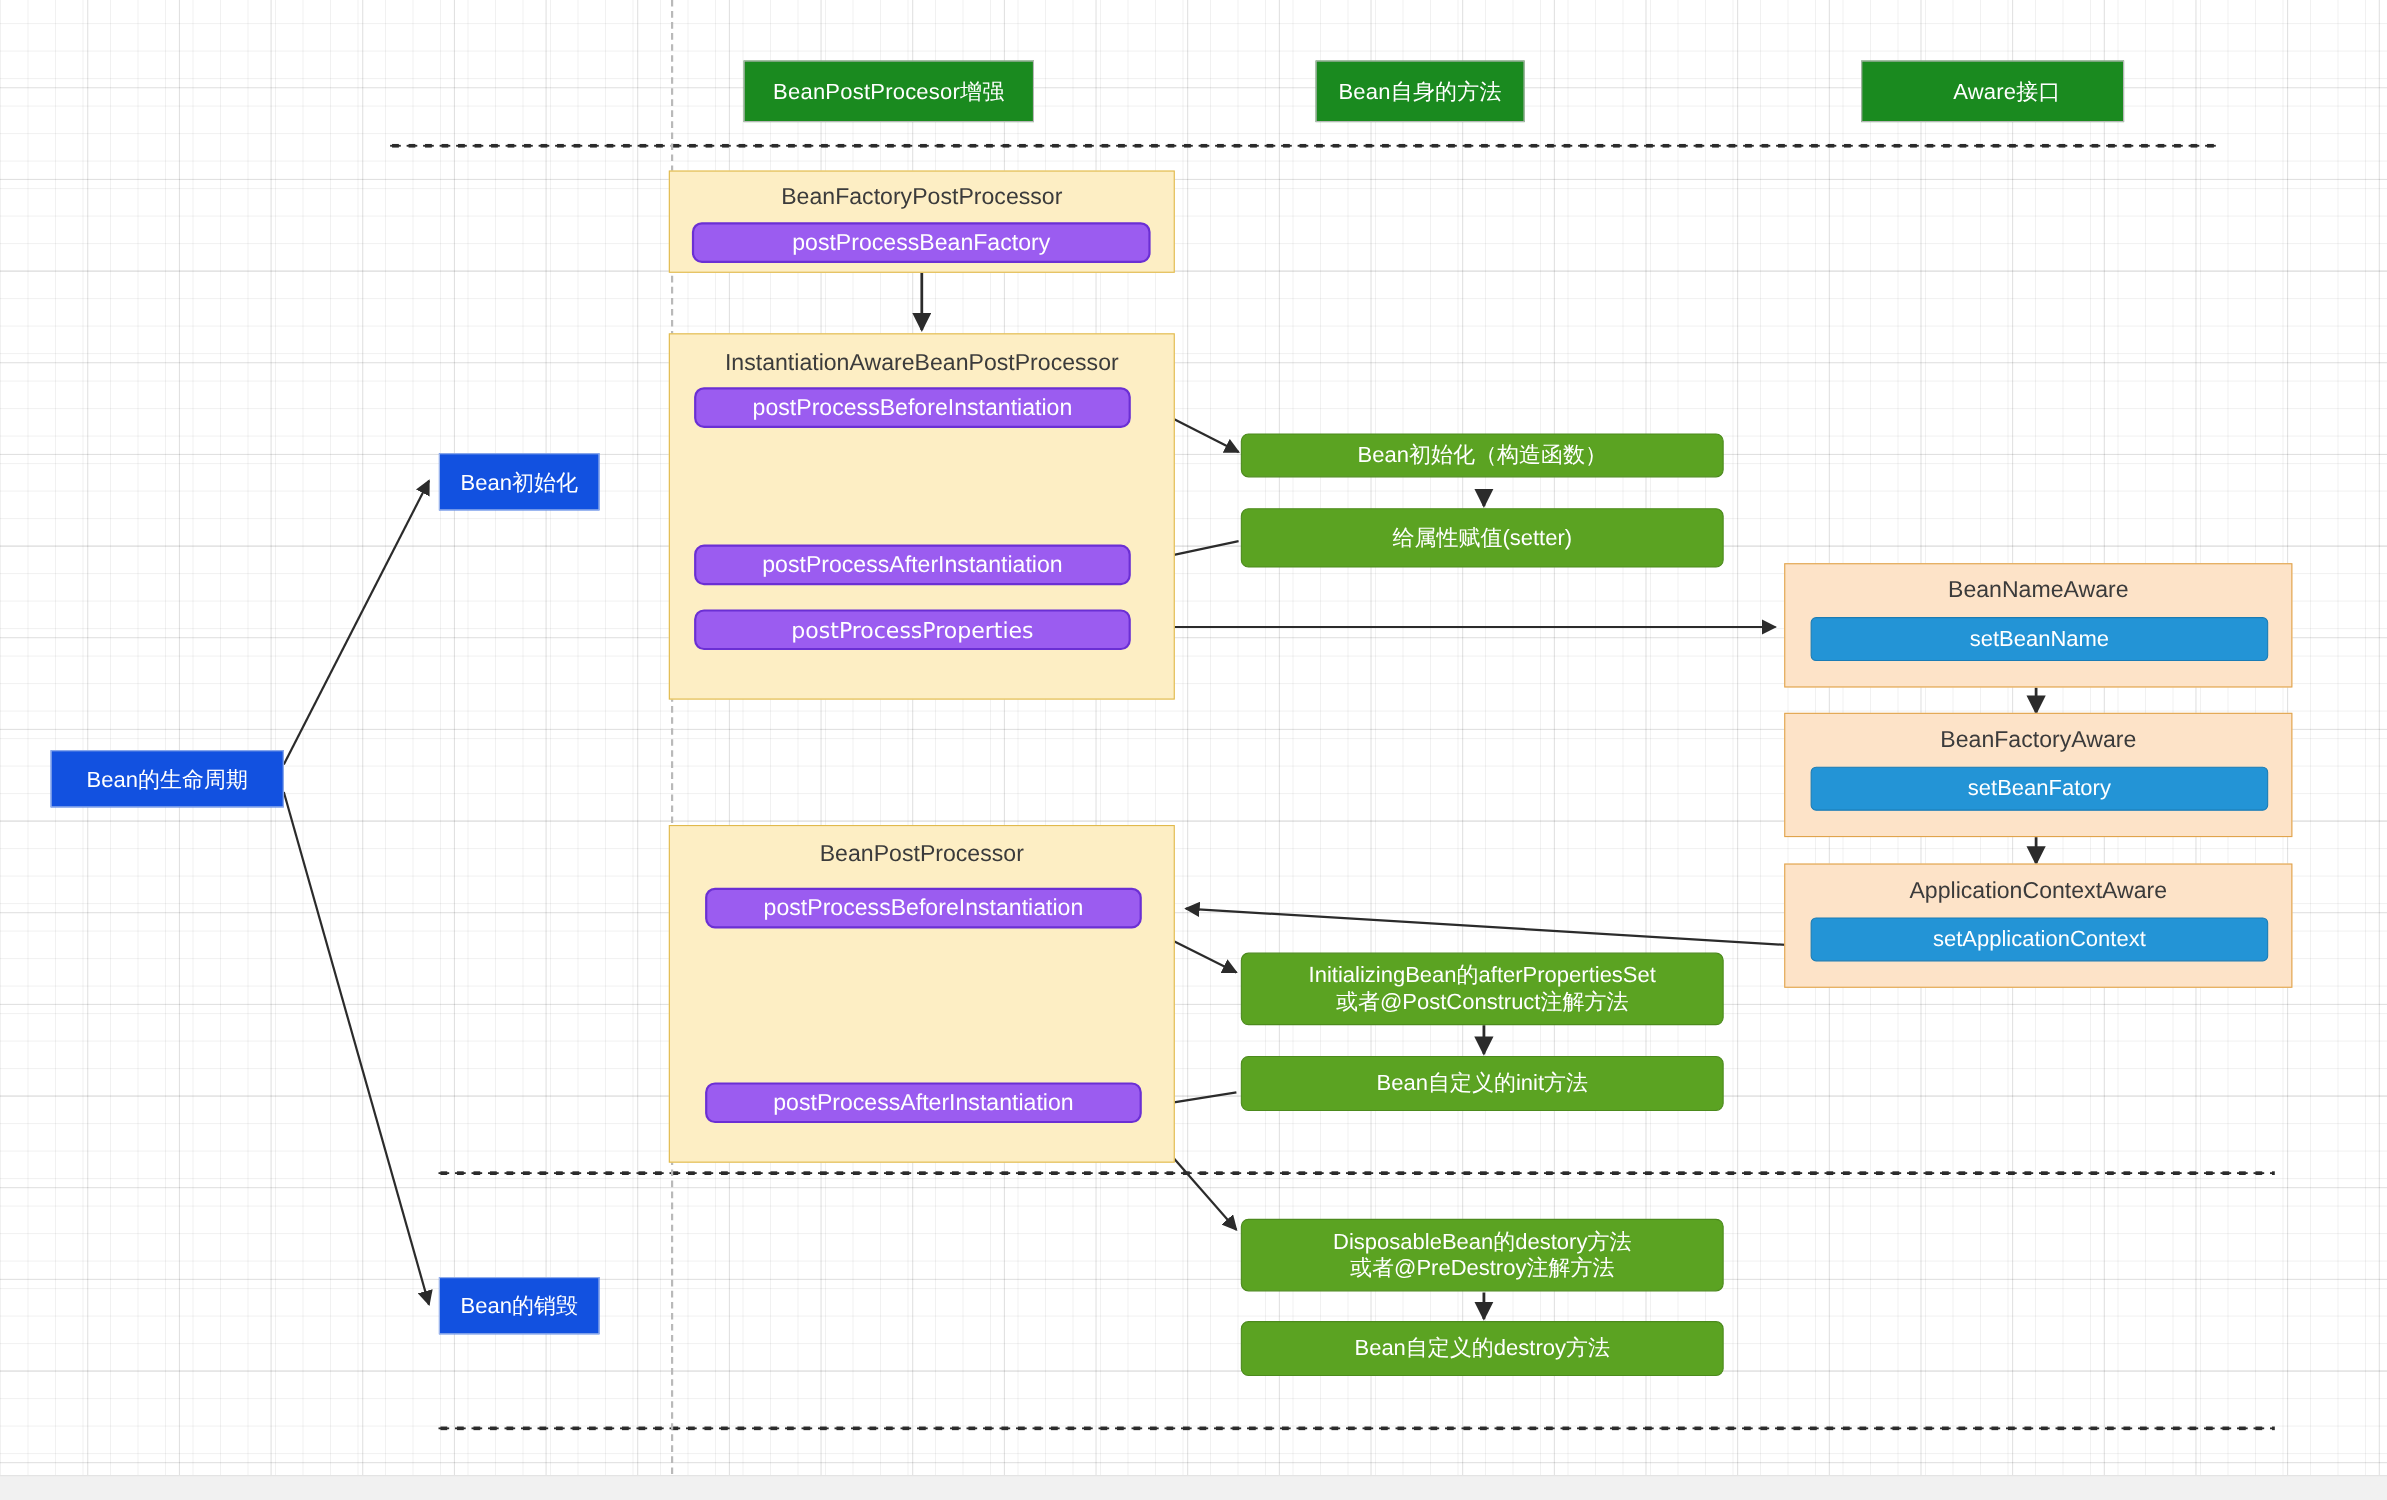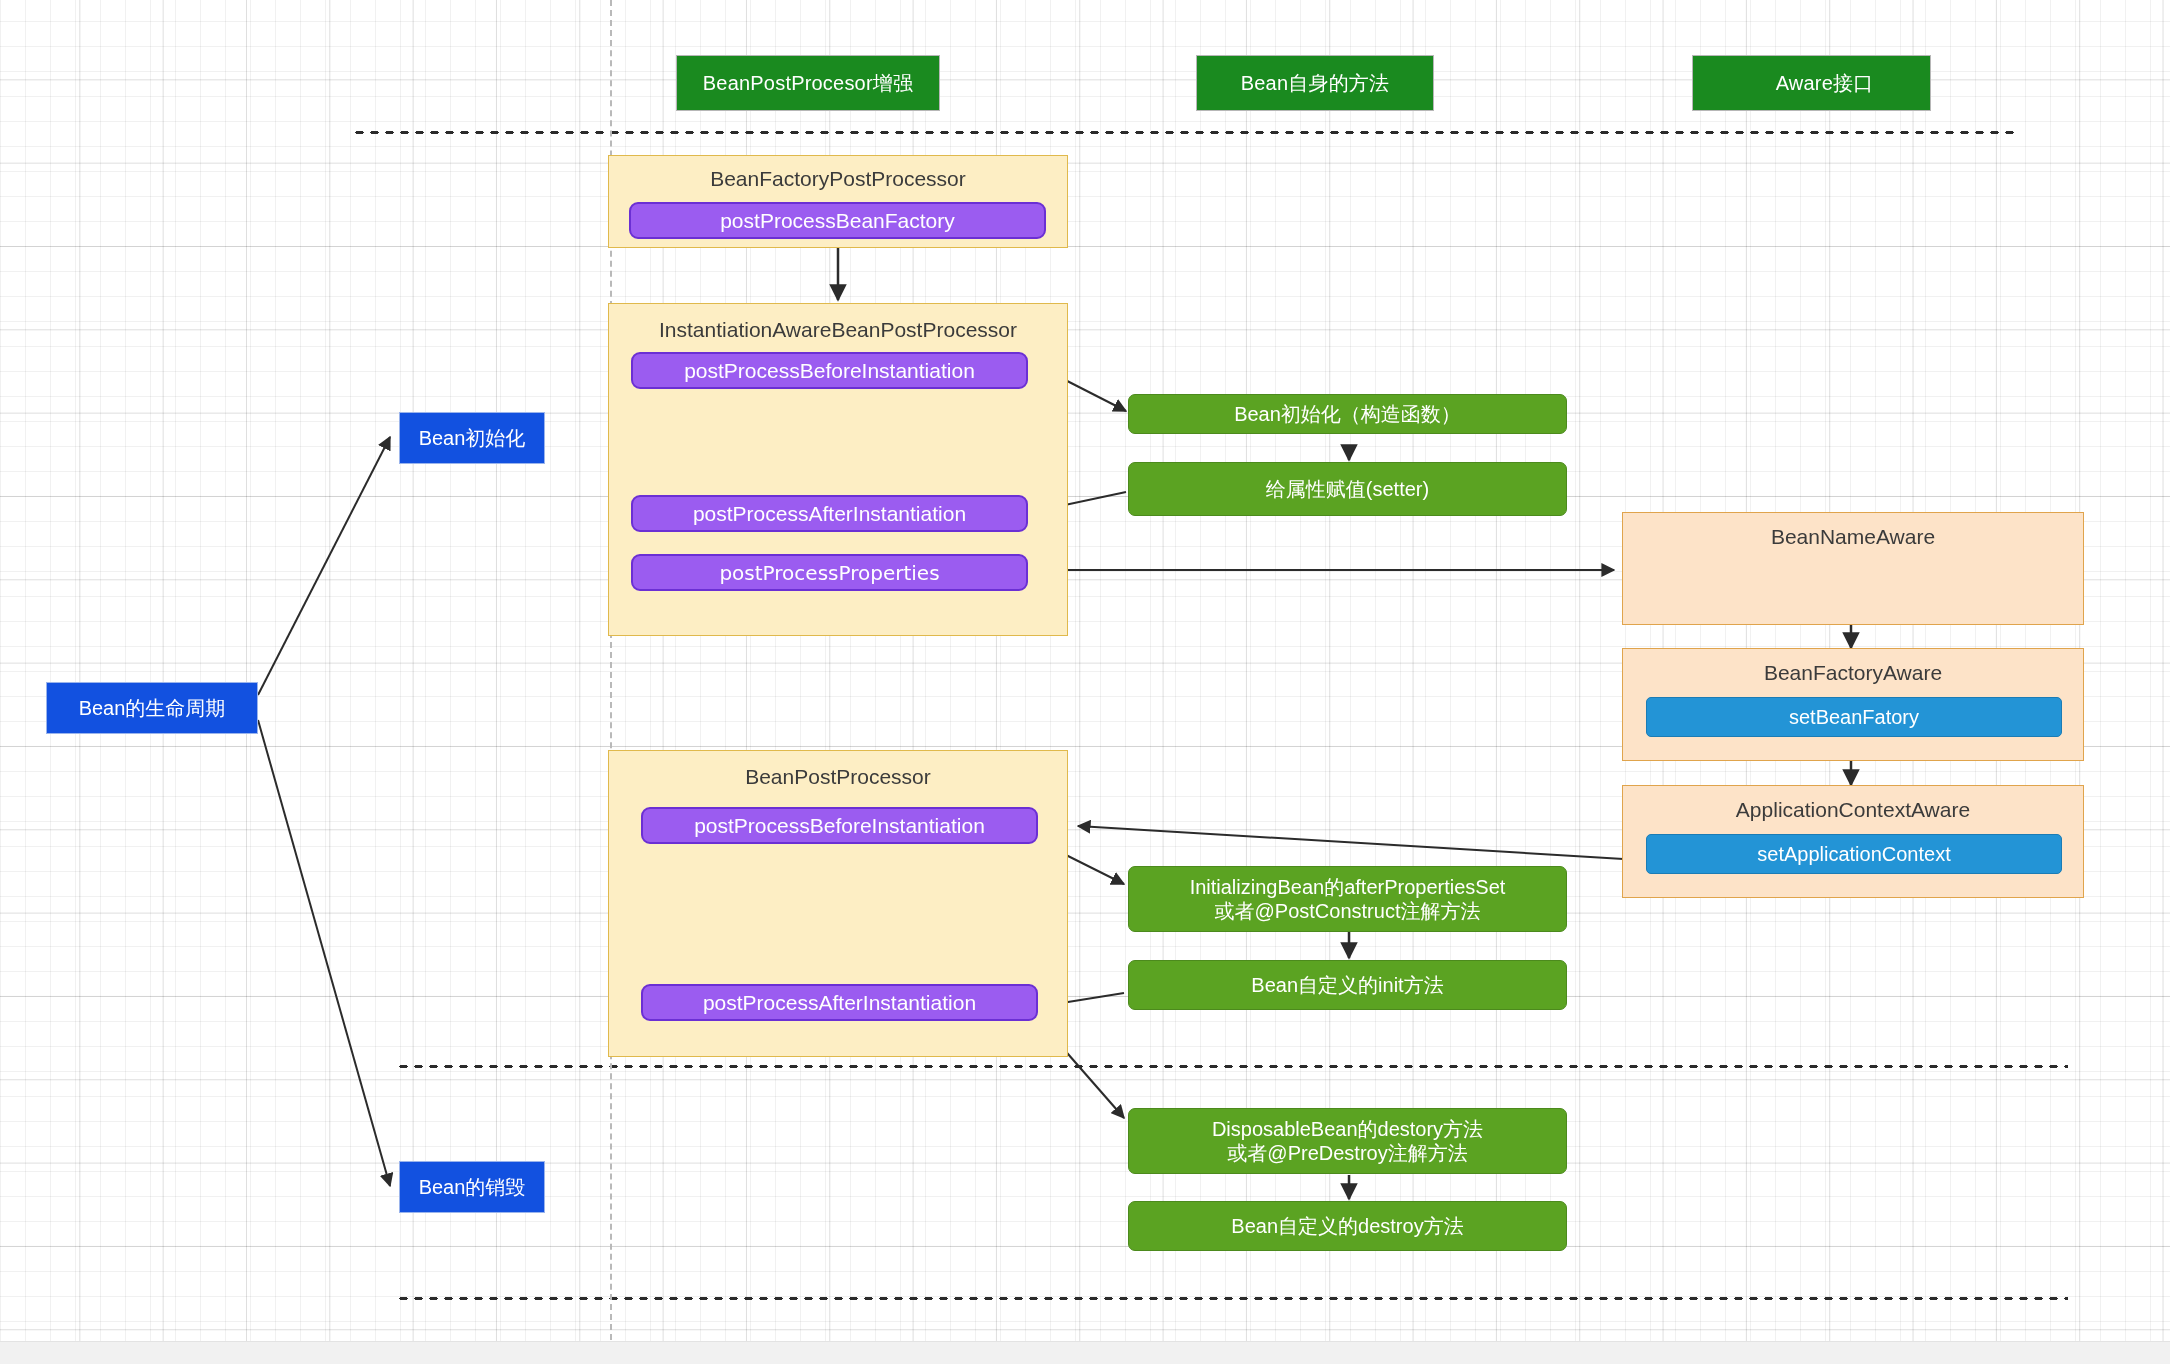--- a/index.html
+++ b/index.html
@@ -204,21 +204,21 @@
   </svg>
 
   <div class="dotted-h" style="left:352px; top:130px; width:1664px;"></div>
   <div class="dotted-h" style="left:396px; top:1064px; width:1672px;"></div>
   <div class="dotted-h" style="left:396px; top:1296px; width:1672px;"></div>
   <div class="dashed-v" style="left:610px; top:0px; height:1340px;"></div>
 
   <div class="node legend-chip" style="left:676px; top:55px; width:264px; height:56px;">
     <span>BeanPostProcesor增强</span>
   </div>
-  <div class="node legend-chip" style="left:1196px; top:55px; width:238px; height:56px;">
+  <div class="node legend-chip" style="left:1196px; top:55px; width:190px; height:56px;">
     <span>Bean自身的方法</span>
   </div>
   <div class="node legend-chip" style="left:1692px; top:55px; width:239px; height:56px;padding-left:26px;">
     <span>Aware接口</span>
   </div>
 
   <div class="node blue-node" style="left:46px; top:682px; width:212px; height:52px;">
     <span>Bean的生命周期</span>
   </div>
   <div class="node blue-node" style="left:399px; top:412px; width:146px; height:52px;">
@@ -274,20 +274,23 @@
   <div class="node green-box multiline" style="left:1128px; top:1108px; width:439px; height:66px;">
     <span style="white-space:pre-line;">DisposableBean的destory方法
 或者@PreDestroy注解方法</span>
   </div>
   <div class="node green-box" style="left:1128px; top:1201px; width:439px; height:50px;">
     <span>Bean自定义的destroy方法</span>
   </div>
 
   <div class="node group-orange" style="left:1622px; top:512px; width:462px; height:113px;">
     <div class="group-title" style="top:12px;">BeanNameAware</div>
+    <div class="pill-blue" style="left:23px; top:48px; width:416px; height:40px;">
+      <span>setBeanName</span>
+    </div>
   </div>
 
   <div class="node group-orange" style="left:1622px; top:648px; width:462px; height:113px;">
     <div class="group-title" style="top:12px;">BeanFactoryAware</div>
     <div class="pill-blue" style="left:23px; top:48px; width:416px; height:40px;">
       <span>setBeanFatory</span>
     </div>
   </div>
 
   <div class="node group-orange" style="left:1622px; top:785px; width:462px; height:113px;">

